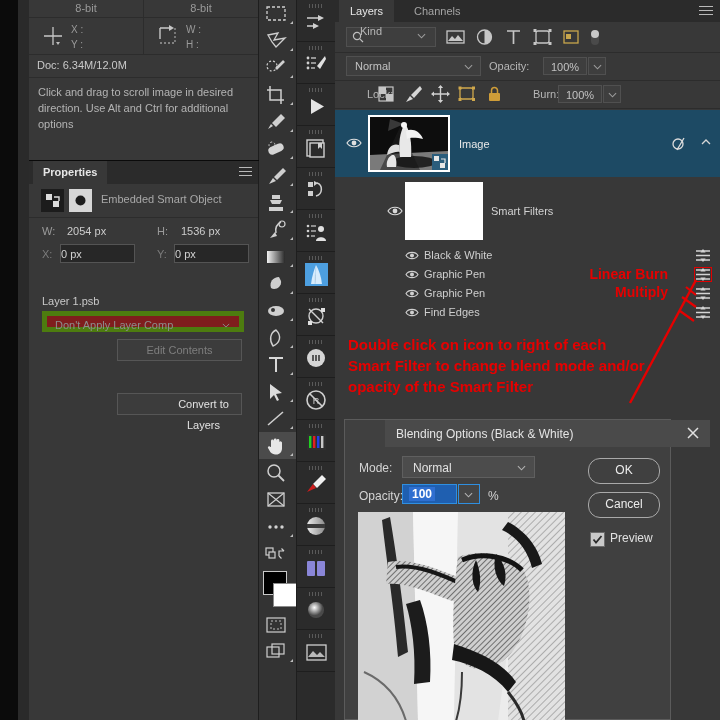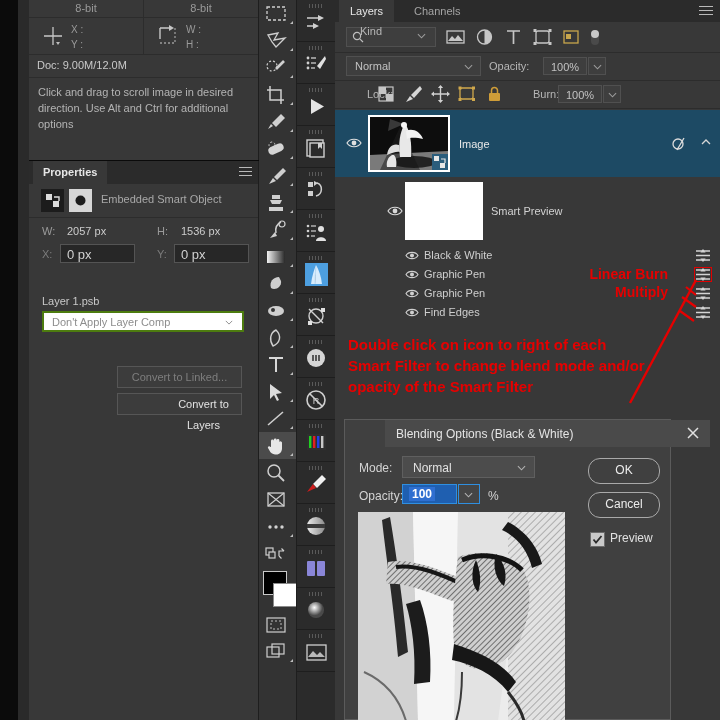--- a/index.html
+++ b/index.html
@@ -45,23 +45,23 @@
   #props-tab{position:absolute;left:4px;top:0;height:23px;line-height:23px;padding:0 10px;background:#383838;color:#e6e6e6;font-size:11px;font-weight:bold;}
   #props-menu{position:absolute;right:6px;top:6px;width:13px;height:11px;}
   #props-menu i{display:block;height:1px;background:#b9b9b9;margin-bottom:3px;}
   #props-head{position:absolute;left:0;top:23px;width:229px;height:33px;border-bottom:1px solid #2c2c2c;}
   .pi-badge{position:absolute;top:5px;width:23px;height:23px;}
   .pi-badge.b1{left:12px;background:#1c1c1c;}
   .pi-badge.b2{left:40px;background:#d6d6d6;}
   #props-head-label{position:absolute;left:72px;top:9px;color:#a8a8a8;font-size:11px;}
   .pf-label{position:absolute;color:#9a9a9a;font-size:11px;}
   .pf-val{position:absolute;color:#cccccc;font-size:11px;}
-  .pf-input{position:absolute;height:19px;line-height:19px;background:#272727;border:1px solid #545454;color:#d2d2d2;font-size:13px;padding-left:6px;box-sizing:border-box;}
+  .pf-input{position:absolute;height:19px;line-height:19px;background:#272727;border:1px solid #545454;color:#d2d2d2;font-size:11px;box-sizing:border-box;}
   #layer-name{position:absolute;left:13px;top:134px;color:#c9c9c9;font-size:11px;}
-  #layercomp-select{position:absolute;left:13px;top:150px;width:202px;height:21px;background:#ffffff;border:2px solid #4d7c0f;box-sizing:border-box;}
+  #layercomp-select{position:absolute;left:13px;top:150px;width:202px;height:21px;background:#7f1d1d;border:5px solid #4d7c0f;box-sizing:border-box;}
   #layercomp-select span{position:absolute;left:8px;top:3px;color:#8d8d8d;font-size:11px;}
   #layercomp-chev{position:absolute;right:9px;top:7px;width:8px;height:5px;}
   .pbtn{position:absolute;left:88px;width:125px;height:22px;line-height:21px;text-align:center;font-size:11px;background:#3c3c3c;border:1px solid #565656;box-sizing:border-box;}
   .pbtn.dim{color:#7e7e7e;}
   .pbtn.on{color:#e2e2e2;padding-left:48px;}
 
   
   #tools{left:259px;top:0;width:37px;height:720px;background:#333333;}
   .tool{position:relative;width:37px;height:27px;}
   .tool.sel{background:#4b4b4b;}
@@ -182,21 +182,21 @@
           <path d="M13 1 l5 3 l-5 3 z" fill="#c7c7c7"></path>
         </svg>
         <div class="xy-labels">
           <div>W :</div>
           <div>H :</div>
         </div>
       </div>
     </div>
 
     <div class="info-row doc-row">
-      <div class="doc-text">Doc: 9.00M/12.0M</div>
+      <div class="doc-text">Doc: 6.34M/12.0M</div>
     </div>
 
     <div class="info-row hint-row">
       <div class="hint-text">Click and drag to scroll image in desired direction.  Use Alt and Ctrl for additional options</div>
     </div>
   </div>
 
   <div class="abs" id="props-panel">
     <div id="props-tabbar">
       <div id="props-tab">Properties</div>
@@ -217,39 +217,39 @@
       </div>
       <div class="pi-badge b2">
         <svg viewBox="0 0 23 23" width="23" height="23">
             <circle cx="11.5" cy="11.5" r="5" fill="#1c1c1c"></circle>
           </svg>
       </div>
       <div id="props-head-label">Embedded Smart Object</div>
     </div>
 
     <div class="pf-label" style="left:13px;top:64px;">W:</div>
-    <div class="pf-val" style="left:38px;top:64px;">2057 px</div>
+    <div class="pf-val" style="left:38px;top:64px;">2054 px</div>
     <div class="pf-label" style="left:128px;top:64px;">H:</div>
     <div class="pf-val" style="left:152px;top:64px;">1536 px</div>
 
     <div class="pf-label" style="left:13px;top:87px;color:#7c7c7c;">X:</div>
     <div class="pf-input" style="left:31px;top:83px;width:75px;">0 px</div>
     <div class="pf-label" style="left:128px;top:87px;color:#7c7c7c;">Y:</div>
     <div class="pf-input" style="left:145px;top:83px;width:75px;">0 px</div>
 
     <div id="layer-name">Layer 1.psb</div>
 
     <div id="layercomp-select">
       <span>Don't Apply Layer Comp</span>
       <svg id="layercomp-chev" viewBox="0 0 10 6">
         <path d="M1 1 L5 5 L9 1" stroke="#8d8d8d" stroke-width="1.2" fill="none"></path>
       </svg>
     </div>
 
-    <div class="pbtn dim" style="top:205px;">Convert to Linked...</div>
+    <div class="pbtn dim" style="top:178px;">Edit Contents</div>
     <div class="pbtn on" style="top:232px;">Convert to Layers</div>
   </div>
 
   <div class="abs" id="tools">
 
     <div class="tool">
       <svg class="g" viewBox="0 0 22 20">
         <rect x="2" y="3" width="18" height="13" fill="none" stroke="#cfcfcf" stroke-width="1.3" stroke-dasharray="3 2"></rect>
       </svg>
         <div class="corner"></div>
@@ -738,21 +738,21 @@
         <path d="M1 6 L5 2 L9 6" stroke="#d6d6d6" stroke-width="1.3" fill="none"></path>
       </svg>
     </div>
 
     <div id="smartfilters-row">
       <svg id="sf-eye" viewBox="0 0 16 12">
         <path d="M1 6 C4 1 12 1 15 6 C12 11 4 11 1 6 Z" fill="none" stroke="#d8d8d8" stroke-width="1.2"></path>
         <circle cx="8" cy="6" r="2.4" fill="#d8d8d8"></circle>
       </svg>
       <div id="sf-thumb"></div>
-      <div id="sf-title">Smart Preview</div>
+      <div id="sf-title">Smart Filters</div>
     </div>
 
     <div class="frow" style="top:246px;">
       <svg class="feye" viewBox="0 0 14 11">
         <path d="M1 5.5 C3.4 1.3 10.6 1.3 13 5.5 C10.6 9.7 3.4 9.7 1 5.5 Z" fill="none" stroke="#d0d0d0" stroke-width="1.1"></path>
         <circle cx="7" cy="5.5" r="2" fill="#d0d0d0"></circle>
       </svg>
       <div class="fname">Black &amp; White</div>
       <svg class="fopts" viewBox="0 0 16 13">
         <path d="M1 2 H15 M1 6.5 H15 M1 11 H15" stroke="#d4d4d4" stroke-width="1.3"></path>

